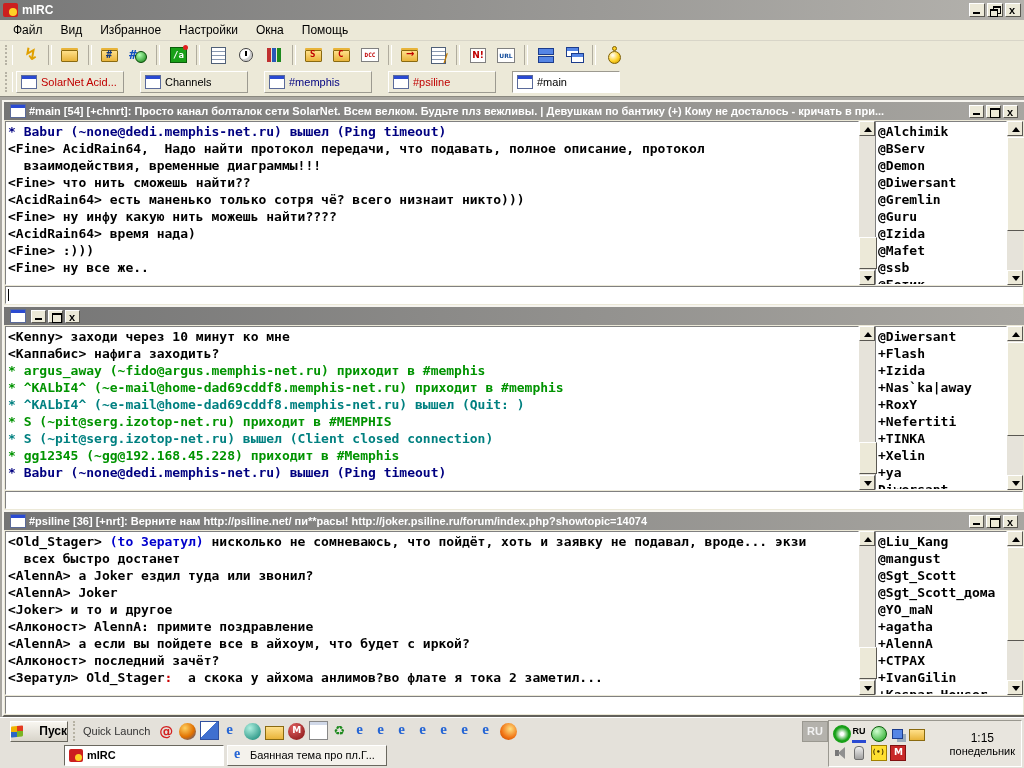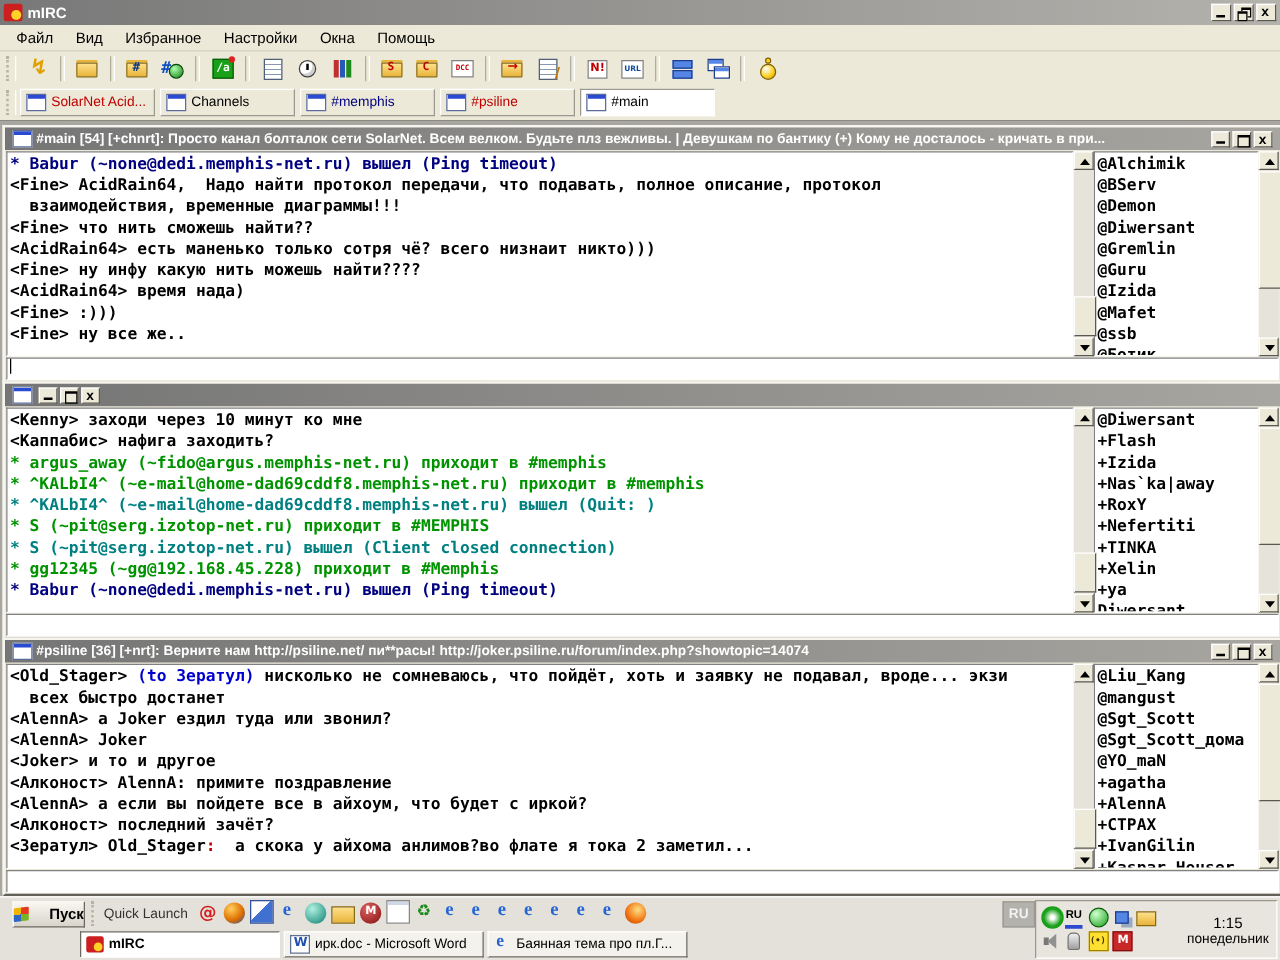--- a/index.html
+++ b/index.html
@@ -63,21 +63,21 @@
   .i-tile::before{top:1px}.i-tile::after{top:9px}
   .i-cascade::before,.i-cascade::after{content:"";position:absolute;width:11px;height:8px;background:#fff;border:1px solid #1c3c8c;
     box-shadow:inset 0 3px 0 #5585e5}
   .i-cascade::before{left:2px;top:0}.i-cascade::after{left:7px;top:6px}
   .i-away::before{content:"";position:absolute;left:4px;top:4px;width:11px;height:11px;border-radius:50%;
     background:radial-gradient(circle at 35% 30%,#fff,#ffd226 55%,#c09000);border:1px solid #806000}
   .i-away::after{content:"";position:absolute;left:8px;top:-1px;width:3px;height:3px;border-radius:50%;background:#ffd226;border:1px solid #806000}
 
   
   .tabbar{position:absolute;left:0;top:68px;right:0;height:28px;background:#ece9d8;display:flex;align-items:center;padding-left:2px;border-bottom:1px solid #8a887f}
-  .tab{height:22px;width:108px;margin-right:4px;display:flex;align-items:center;background:#ece9d8;
+  .tab{height:22px;width:108px;margin-right:16px;display:flex;align-items:center;background:#ece9d8;
     border:1px solid;border-color:#fff #9c9a90 #9c9a90 #fff;padding:0 4px;font-size:11px}
   .tab.active{background:#fff;border-color:#9c9a90 #fff #fff #9c9a90}
   .tab-ico{width:14px;height:12px;background:#fff;border:1px solid #5a6a9a;box-shadow:inset 0 3px 0 #2a4ad2;margin-right:4px;flex:0 0 auto}
   .tab-label{white-space:nowrap;overflow:hidden;font-weight:normal}
 
   
   .mdi{position:absolute;left:0;top:97px;width:1024px;height:621px;background:#a8a6a0}
   .cwin{position:absolute;left:2px;width:1020px;height:203px;background:#ece9d8;
     border:2px solid;border-color:#f6f4ee #62605a #62605a #f6f4ee;display:flex;flex-direction:column}
   .ctitle{height:18px;background:linear-gradient(to right,#757575,#a8a6a1);display:flex;align-items:center;padding:0 6px;flex:0 0 auto}
@@ -377,24 +377,20 @@
     <span class="ql-sep"></span>
     <span class="ql-label">Quick Launch</span>
     <span id="qlbox"><span class="ql qi-at"></span><span class="ql qi-wmp"></span><span class="ql qi-oe"></span><span class="ql qi-ie"></span><span class="ql qi-globe"></span><span class="ql qi-folder"></span><span class="ql qi-mozilla"></span><span class="ql qi-notes"></span><span class="ql qi-recycle"></span><span class="ql qi-ie2"></span><span class="ql qi-ie2"></span><span class="ql qi-ie2"></span><span class="ql qi-ie2"></span><span class="ql qi-ie2"></span><span class="ql qi-ie2"></span><span class="ql qi-ie2"></span><span class="ql qi-firefox"></span></span>
   </div>
   <div class="tb-row2" id="taskrow">
       <button class="task active">
         <span class="task-ico ti-mirc"></span>
         <span class="task-label">mIRC</span>
       </button>
       <button class="task">
-        <span class="task-ico ti-word"></span>
-        <span class="task-label">ирк.doc - Microsoft Word</span>
-      </button>
-      <button class="task">
         <span class="task-ico ti-ie"></span>
         <span class="task-label">Баянная тема про пл.Г...</span>
       </button>
     </div>
   <div class="langbox">RU</div>
   <div class="tray">
     <div class="tray-grid" id="traygrid">
         <span class="tri tri-target"></span>
         <span class="tri tri-ru">RU</span>
         <span class="tri tri-status"></span>

